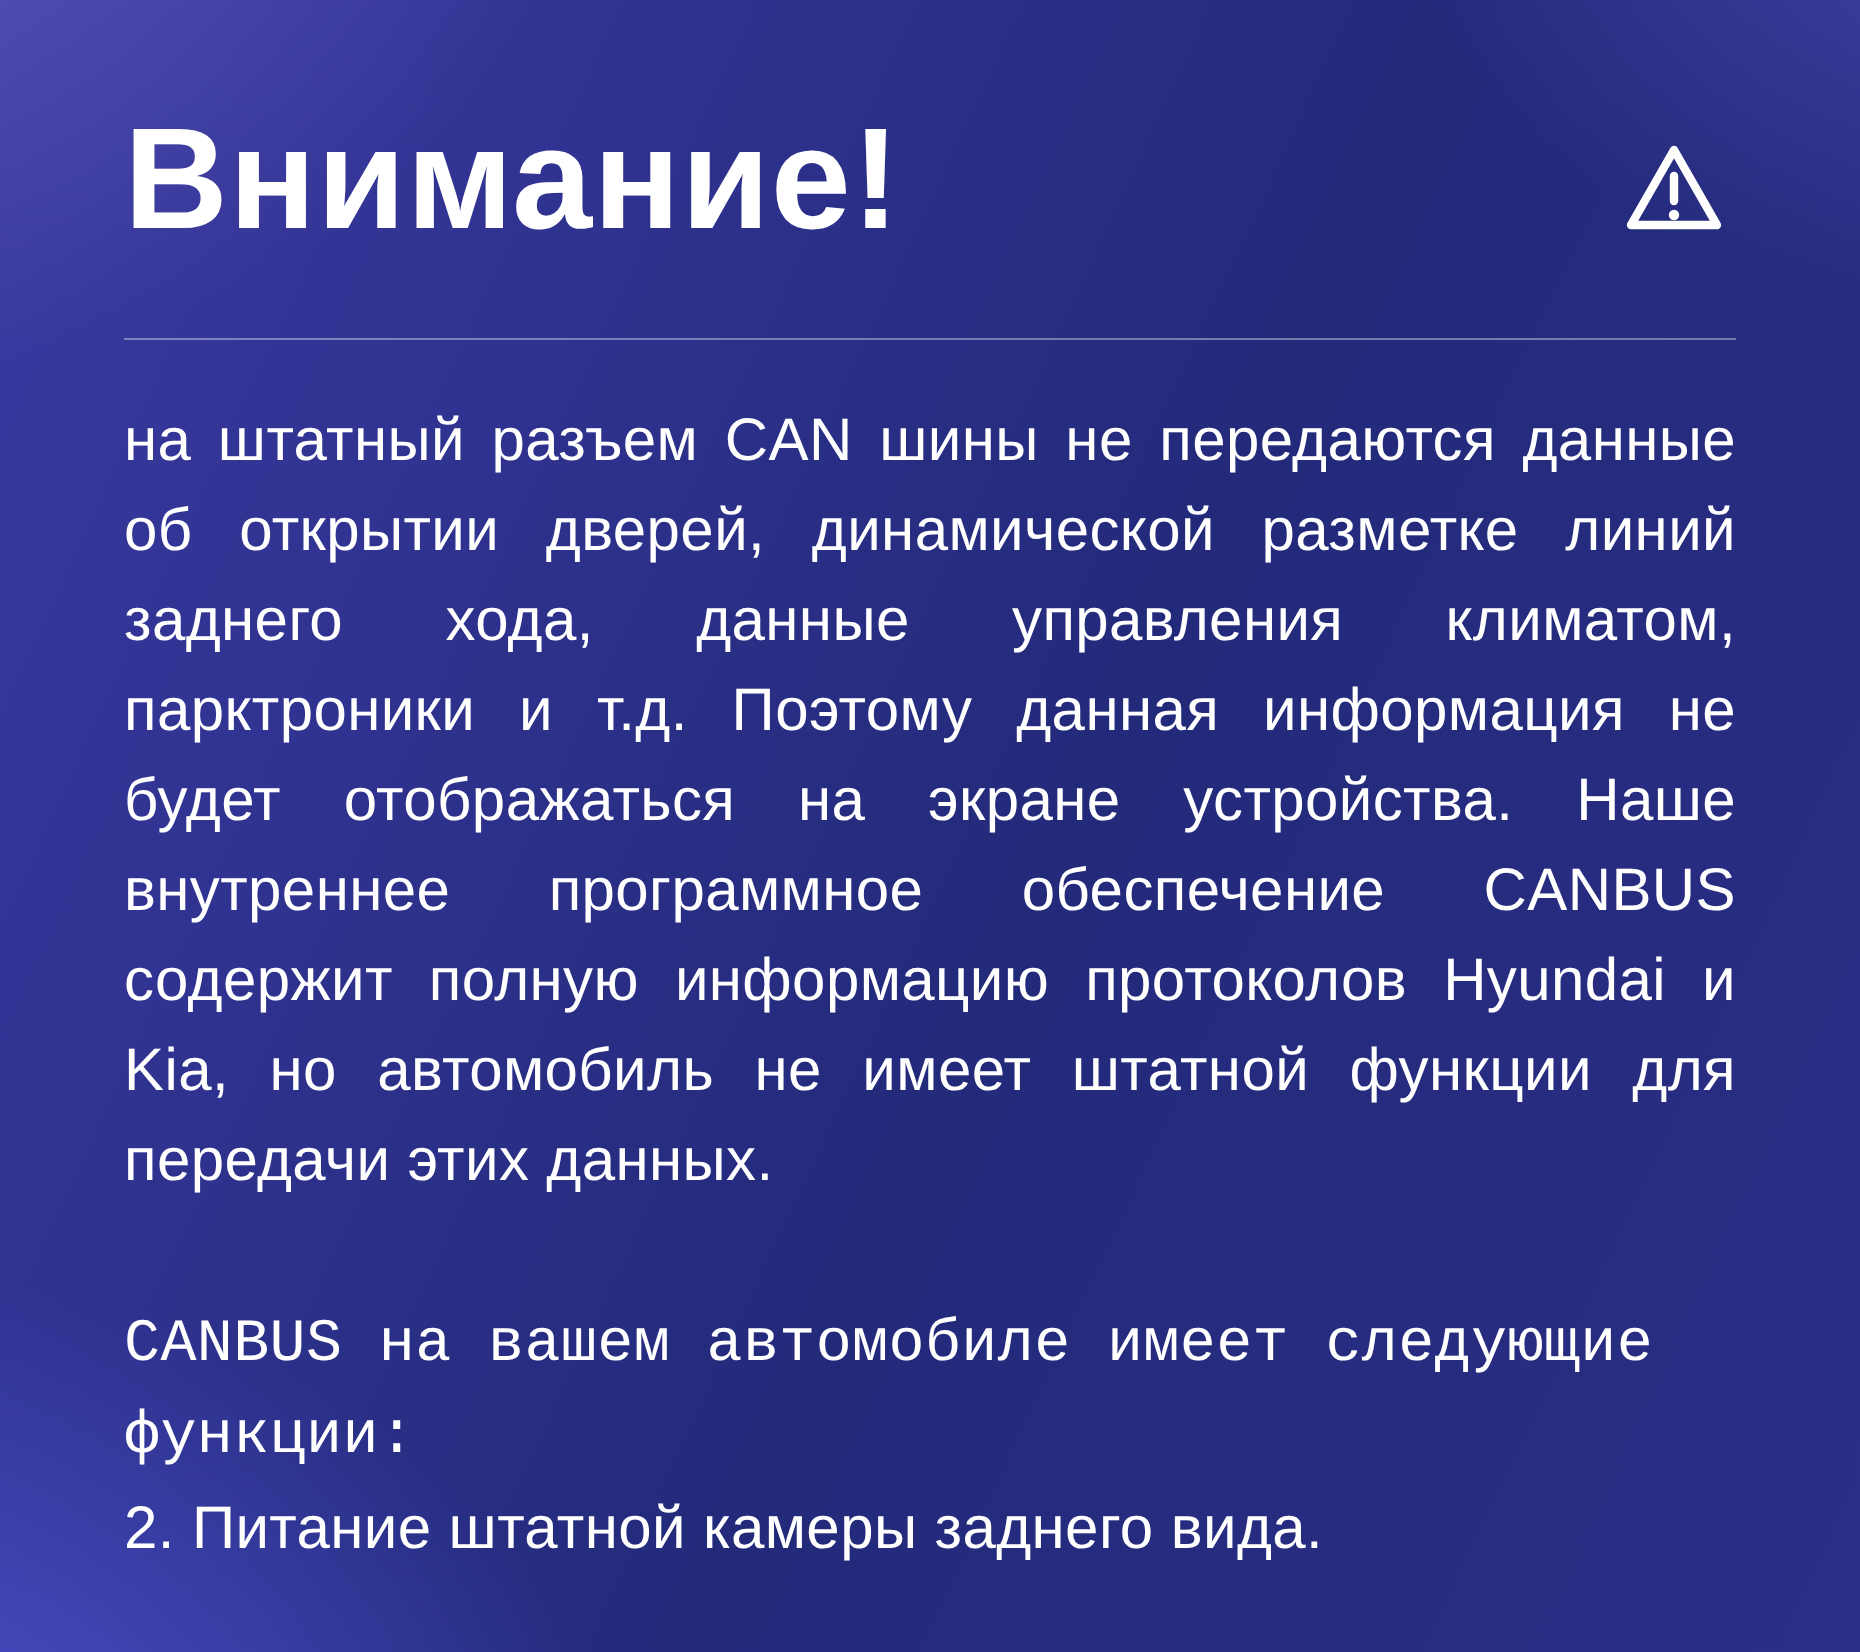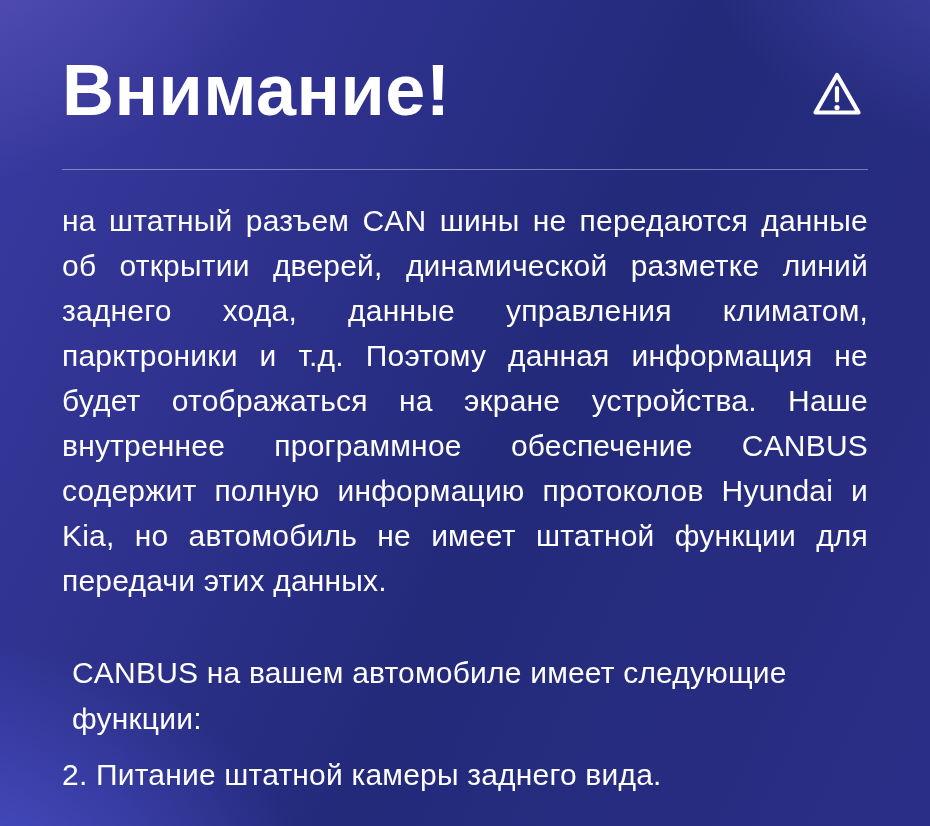--- a/index.html
+++ b/index.html
@@ -56,21 +56,22 @@
     letter-spacing: 0.2px;
     text-align: justify;
   }
   .features-block {
     margin-top: 47px;
     font-size: 30px;
     line-height: 46px;
     letter-spacing: 0.2px;
   }
   .features-heading {
-    margin: 10px;
+    margin: 0;
+    font-family: Liberation Mono, monospace;
   }
   .feature-item {
     margin: 0;
   }
 </style>
 </head>
 <body>
 
 <div class="page">
   <div class="content">

